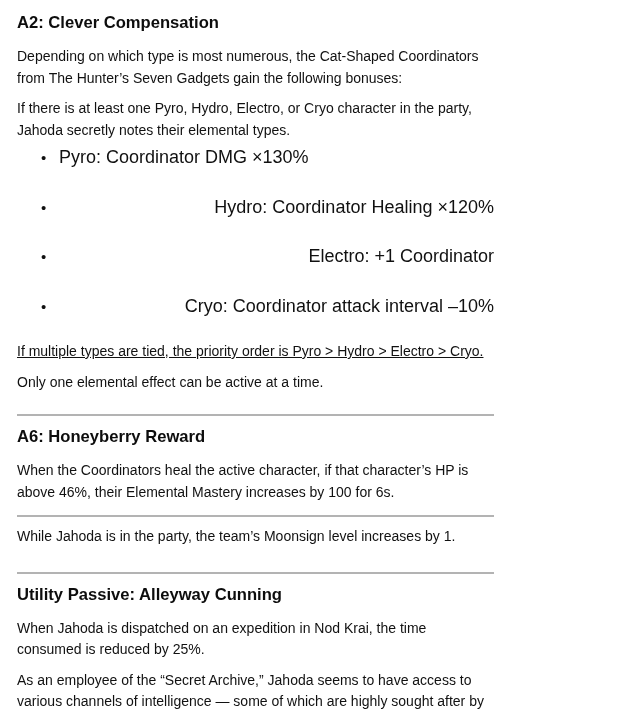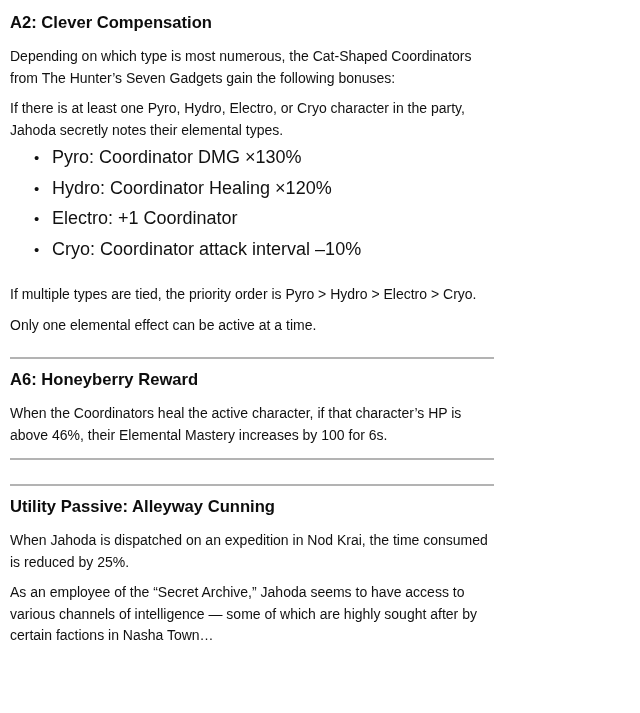--- a/index.html
+++ b/index.html
@@ -6,21 +6,21 @@
   html, body { width: 640px; height: 713px; }
   body {
     background: #ffffff;
     color: #111111;
     font-family: "Liberation Sans", "DejaVu Sans", sans-serif;
     overflow: hidden;
   }
   .doc {
     width: 524px;
     height: 713px;
-    padding: 12px 30px 0 10px;
+    padding: 12px 30px 0 17px;
   }
   h3 {
     font-size: 16.6px;
     line-height: 21px;
     font-weight: bold;
     color: #0d0d0d;
     margin: 24px 0 13px 0;
   }
   section > h3:first-child { margin-top: 10px; }
   .doc > section:first-child > h3 { margin-top: 0; }
@@ -33,39 +33,39 @@
   ul {
     list-style: none;
     margin: 6px 0 0 0;
     padding: 0 0 0 42px;
   }
   li {
     position: relative;
     font-size: 18px;
     line-height: 21.5px;
   }
-  li + li { margin-top: 9px; }
+  li + li { margin-top: 28px; text-align: right; }
   li::before {
     content: "\2022";
     position: absolute;
     left: -18px;
     top: 0;
     font-size: 15px;
     line-height: 21.5px;
     color: #111111;
   }
   hr {
     border: none;
     border-top: 2px solid #b3b3b3;
     margin: 21px 0 0 0;
   }
   hr.mt-12 { margin-top: 12px; }
   hr.mt-24 { margin-top: 24px; }
   h3.mt-20 { margin-top: 20px; }
-  p.mt-24 { margin-top: 24px; }
+  p.mt-24 { margin-top: 24px; text-decoration: underline; }
 </style>
 </head>
 <body>
 
 <div class="doc">
 
   <section>
     <h3>A2: Clever Compensation</h3>
     <p>Depending on which type is most numerous, the Cat-Shaped Coordinators from The Hunter’s Seven Gadgets gain the following bonuses:</p>
     <p>If there is at least one Pyro, Hydro, Electro, or Cryo character in the party, Jahoda secretly notes their elemental types.</p>
@@ -82,20 +82,21 @@
   <hr>
 
   <section>
     <h3>A6: Honeyberry Reward</h3>
     <p>When the Coordinators heal the active character, if that character’s HP is above 46%, their Elemental Mastery increases by 100 for 6s.</p>
   </section>
 
   <hr class="mt-12">
 
   <section>
+    <p>While Jahoda is in the party, the team’s Moonsign level increases by 1.</p>
   </section>
 
   <hr class="mt-24">
 
   <section>
     <h3 class="mt-20">Utility Passive: Alleyway Cunning</h3>
     <p>When Jahoda is dispatched on an expedition in Nod Krai, the time consumed is reduced by 25%.</p>
     <p>As an employee of the “Secret Archive,” Jahoda seems to have access to various channels of intelligence — some of which are highly sought after by certain factions in Nasha Town…</p>
   </section>
 

